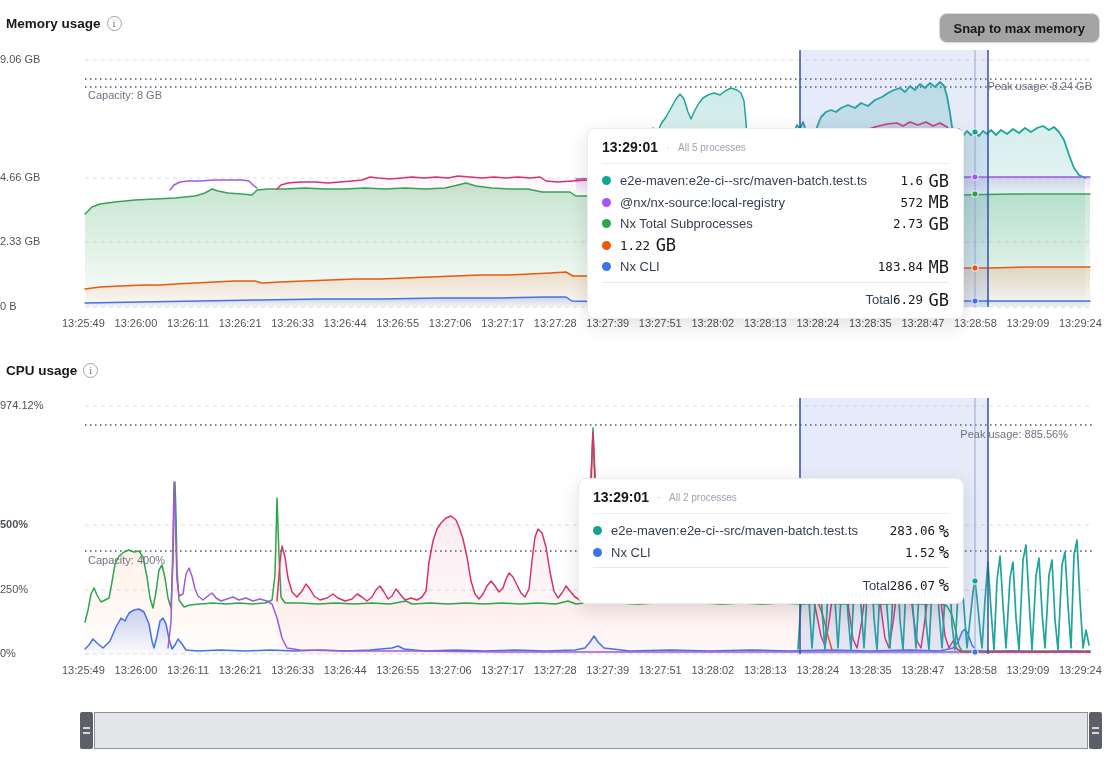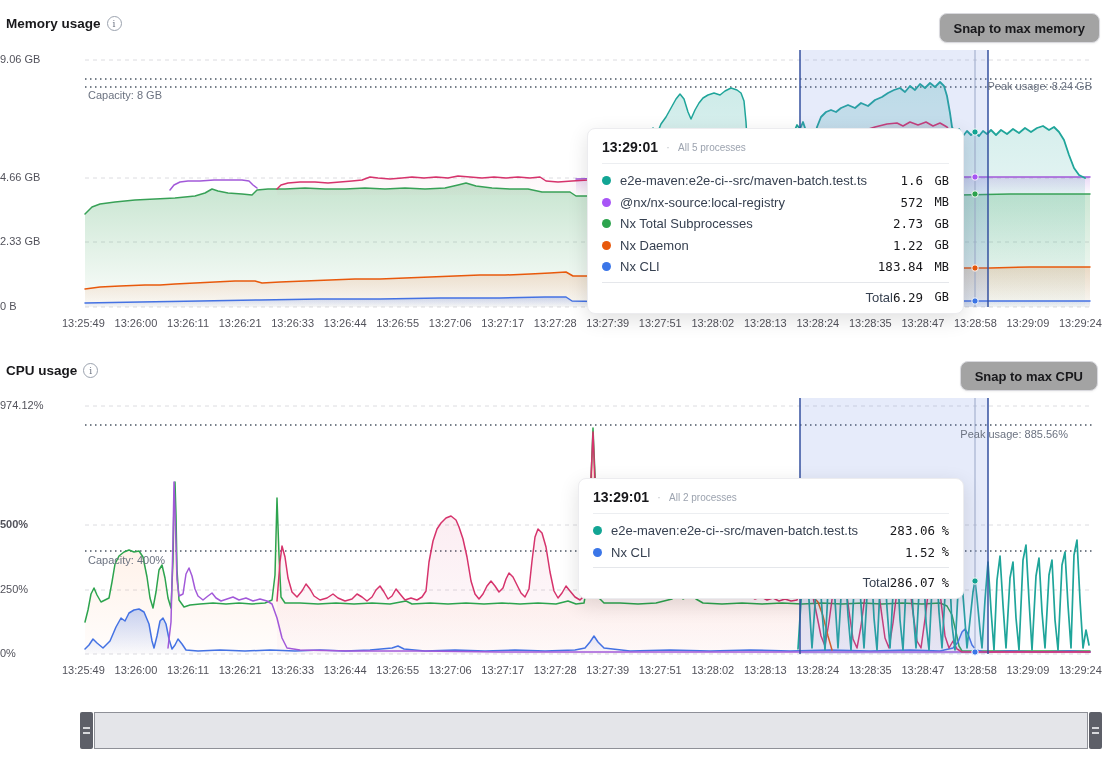--- a/index.html
+++ b/index.html
@@ -16,21 +16,21 @@
   .tooltip{position:absolute;background:#fff;border:1px solid #ececef;border-radius:8px;box-shadow:0 6px 20px rgba(0,0,0,0.12);z-index:5;padding:0 14px;box-sizing:border-box;}
   .tt-head{display:flex;align-items:center;gap:8px;padding:10px 0 8px;border-bottom:1px solid #eceef1;}
   .tt-time{font-size:14px;font-weight:700;color:#18181b;}
   .tt-sep{color:#c4c7cc;font-size:12px;}
   .tt-sub{font-size:10px;color:#9ca3af;}
   .tt-body{padding:6px 0 4px;}
   .tt-row{display:flex;align-items:center;height:21.5px;}
   .dot{width:9px;height:9px;border-radius:50%;margin-right:9px;flex:none;}
   .tt-name{font-size:13px;color:#374151;flex:1;white-space:nowrap;}
   .tt-val{font-family:"DejaVu Sans Mono",monospace;font-size:12.5px;color:#18181b;text-align:right;}
-  .tt-unit{font-family:"DejaVu Sans Mono",monospace;font-size:12px;color:#18181b;width:26px;text-align:right;}
+  .tt-unit{font-family:"DejaVu Sans Mono",monospace;font-size:17px;color:#18181b;width:26px;text-align:right;}
   .tt-total{display:flex;align-items:center;border-top:1px solid #e5e7eb;padding:7px 0 8px;}
   .tt-total .tt-name,.tt-total .tt-val,.tt-total .tt-unit{font-weight:400;text-align:right;}
   .brush{position:absolute;left:80px;top:712px;width:1022px;height:37px;display:flex;box-sizing:border-box;}
   .brush-handle{width:13px;background:#5d5f68;border-radius:2px;flex:none;display:flex;align-items:center;justify-content:center;cursor:ew-resize;}
   .grip{width:7px;height:7px;border-top:2px solid #d7d8dc;border-bottom:2px solid #d7d8dc;box-sizing:border-box;}
   .brush-track{flex:1;background:#e4e5e9;border:1px solid #8e9097;margin:0 1px;cursor:grab;}
 </style>
 </head>
 <body>
 
@@ -163,21 +163,20 @@
         <span class="tt-unit">MB</span>
       </div>
       <div class="tt-row">
         <span class="dot" style="background-color: rgb(45, 164, 78);"></span>
         <span class="tt-name">Nx Total Subprocesses</span>
         <span class="tt-val">2.73</span>
         <span class="tt-unit">GB</span>
       </div>
       <div class="tt-row">
         <span class="dot" style="background-color: rgb(232, 89, 12);"></span>
-        <span class="tt-name">Nx Daemon</span>
         <span class="tt-val">1.22</span>
         <span class="tt-unit">GB</span>
       </div>
       <div class="tt-row">
         <span class="dot" style="background-color: rgb(59, 118, 232);"></span>
         <span class="tt-name">Nx CLI</span>
         <span class="tt-val">183.84</span>
         <span class="tt-unit">MB</span>
       </div>
     </div>
@@ -186,21 +185,20 @@
       <span class="tt-val">6.29</span>
       <span class="tt-unit">GB</span>
     </div>
   </div>
 
   <div class="section-header" style="top:359px;">
     <div class="sec-title">
       <span>CPU usage</span>
       <span class="info-icon">i</span>
     </div>
-    <button class="snap-btn" style="right:20px;top:2px;">Snap to max CPU</button>
   </div>
 
   <svg class="chart-svg" style="top:392px;height:268px;" viewBox="0 392 1118 268">
     <defs>
         <linearGradient id="cpu-grad-0" x1="0" y1="0" x2="0" y2="1">
           <stop offset="0%" stop-color="#ff9a5c" stop-opacity="0.26"></stop>
           <stop offset="100%" stop-color="#ff9a5c" stop-opacity="0.02"></stop>
         </linearGradient>
         <linearGradient id="cpu-grad-1" x1="0" y1="0" x2="0" y2="1">
           <stop offset="0%" stop-color="#4472e3" stop-opacity="0.3"></stop>

